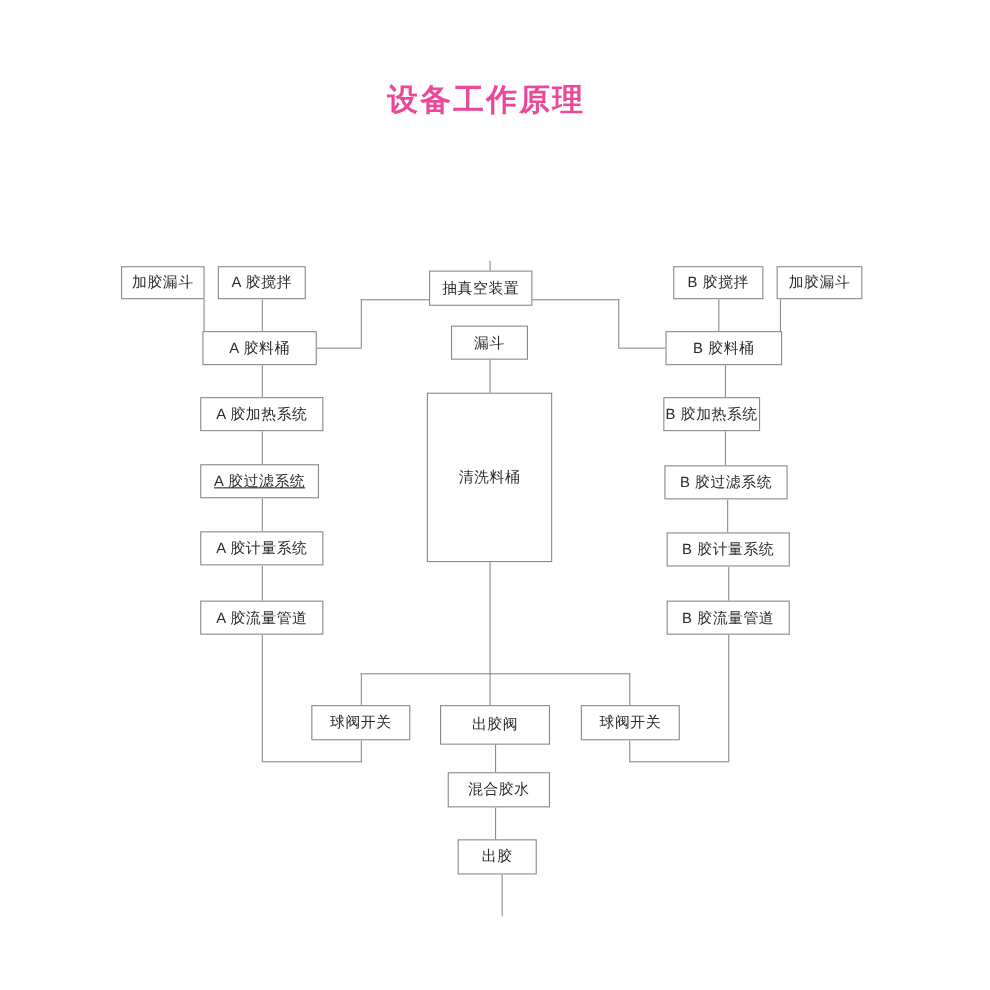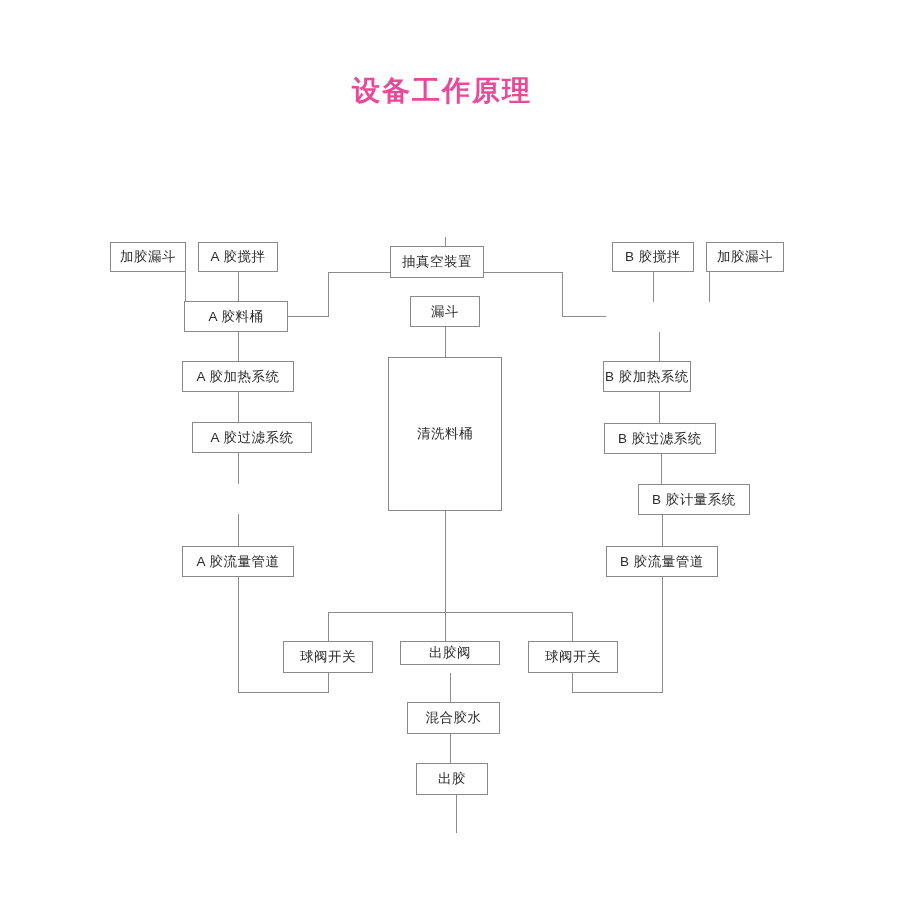--- a/index.html
+++ b/index.html
@@ -119,54 +119,60 @@
   <div class="node" style="left:706px; top:242px; width:78px;  height:30px;">
       <span>加胶漏斗</span>
     </div>
 
   <div class="node" style="left:184px; top:301px; width:104px; height:31px;">
       <span>A 胶料桶</span>
     </div>
   <div class="node" style="left:410px; top:296px; width:70px;  height:31px;">
       <span>漏斗</span>
     </div>
+  <div class="node" style="left:605px; top:301px; width:106px; height:31px;">
+      <span>B 胶料桶</span>
+    </div>
 
   <div class="node" style="left:182px; top:361px; width:112px; height:31px;text-align:right;">
       <span>A 胶加热系统</span>
     </div>
   <div class="node" style="left:603px; top:361px; width:88px; height:31px;">
       <span>B 胶加热系统</span>
     </div>
 
   <div class="node big" style="left:388px; top:357px; width:114px; height:154px;">
       <span>清洗料桶</span>
     </div>
 
-  <div class="node" style="left:192px; top:422px; width:120px; height:31px;">
+  <div class="node" style="left:182px; top:422px; width:108px; height:31px;text-decoration:underline;">
       <span>A 胶过滤系统</span>
     </div>
   <div class="node" style="left:604px; top:423px; width:112px; height:31px;">
       <span>B 胶过滤系统</span>
     </div>
 
-  <div class="node" style="left:606px; top:484px; width:112px; height:31px;margin-left:32px;">
+  <div class="node" style="left:182px; top:483px; width:112px; height:31px;">
+      <span>A 胶计量系统</span>
+    </div>
+  <div class="node" style="left:606px; top:484px; width:112px; height:31px;">
       <span>B 胶计量系统</span>
     </div>
 
   <div class="node" style="left:182px; top:546px; width:112px; height:31px;">
       <span>A 胶流量管道</span>
     </div>
   <div class="node" style="left:606px; top:546px; width:112px; height:31px;">
       <span>B 胶流量管道</span>
     </div>
 
   <div class="node" style="left:283px; top:641px; width:90px;  height:32px;">
       <span>球阀开关</span>
     </div>
-  <div class="node" style="left:400px; top:641px; width:100px; height:24px;">
+  <div class="node" style="left:400px; top:641px; width:100px; height:36px;">
       <span>出胶阀</span>
     </div>
   <div class="node" style="left:528px; top:641px; width:90px;  height:32px;">
       <span>球阀开关</span>
     </div>
 
   <div class="node" style="left:407px; top:702px; width:93px;  height:32px;">
       <span>混合胶水</span>
     </div>
   <div class="node" style="left:416px; top:763px; width:72px;  height:32px;font-family:Liberation Serif, serif;">

